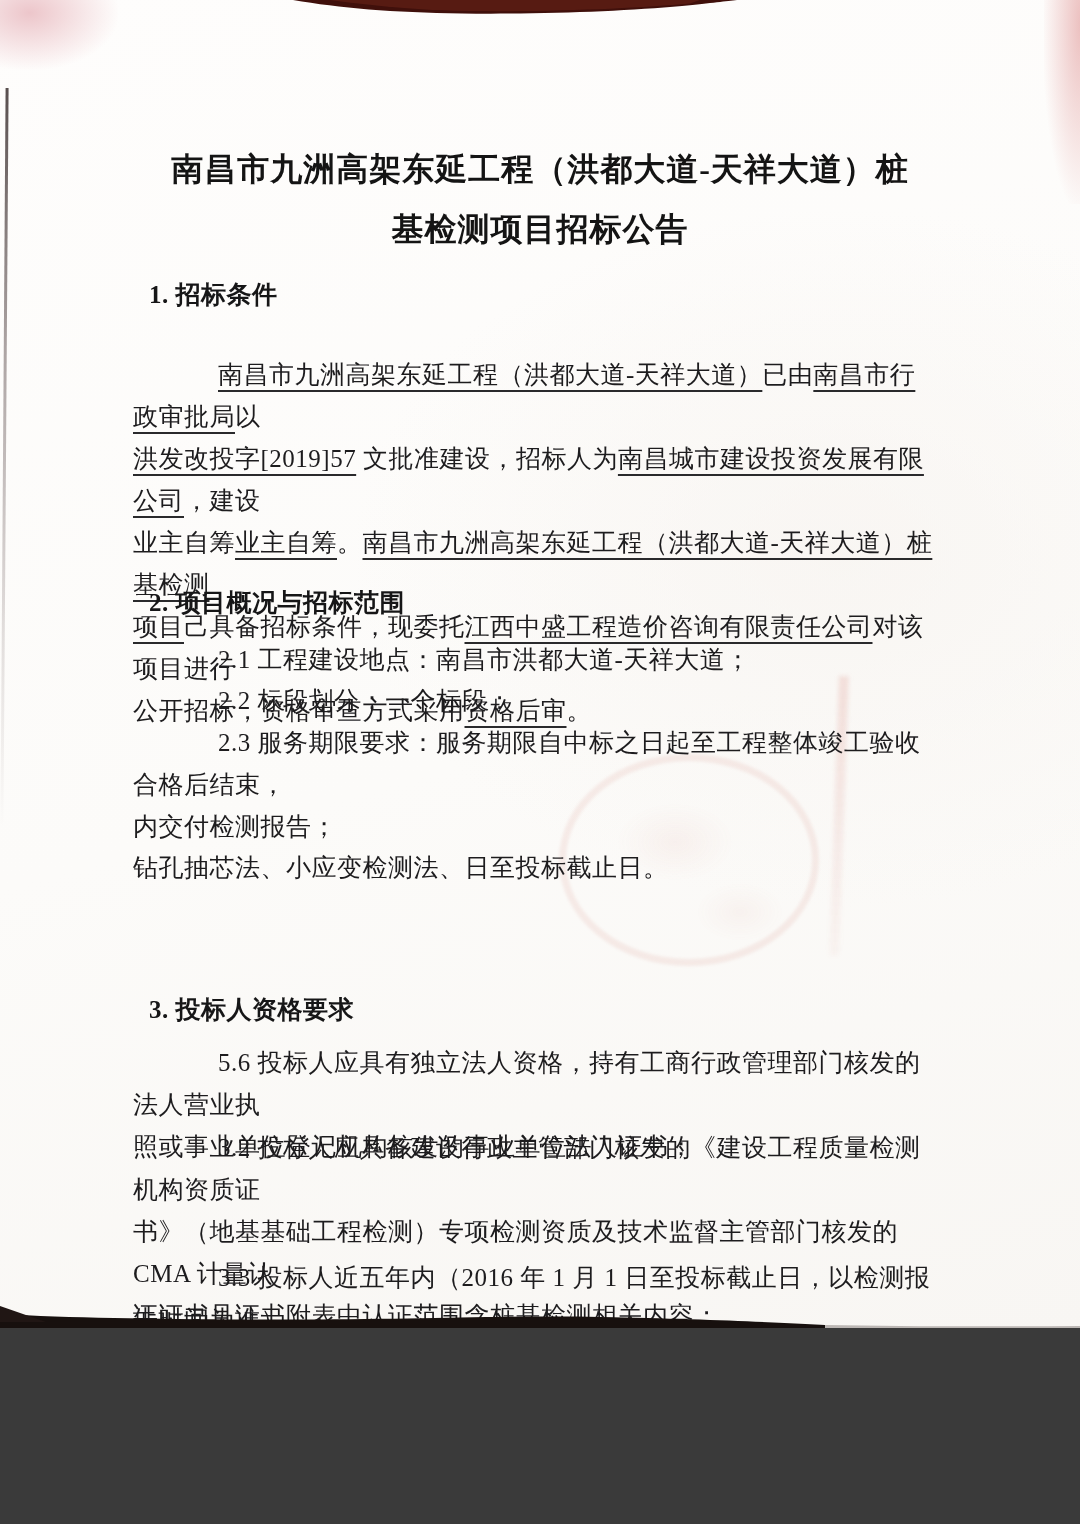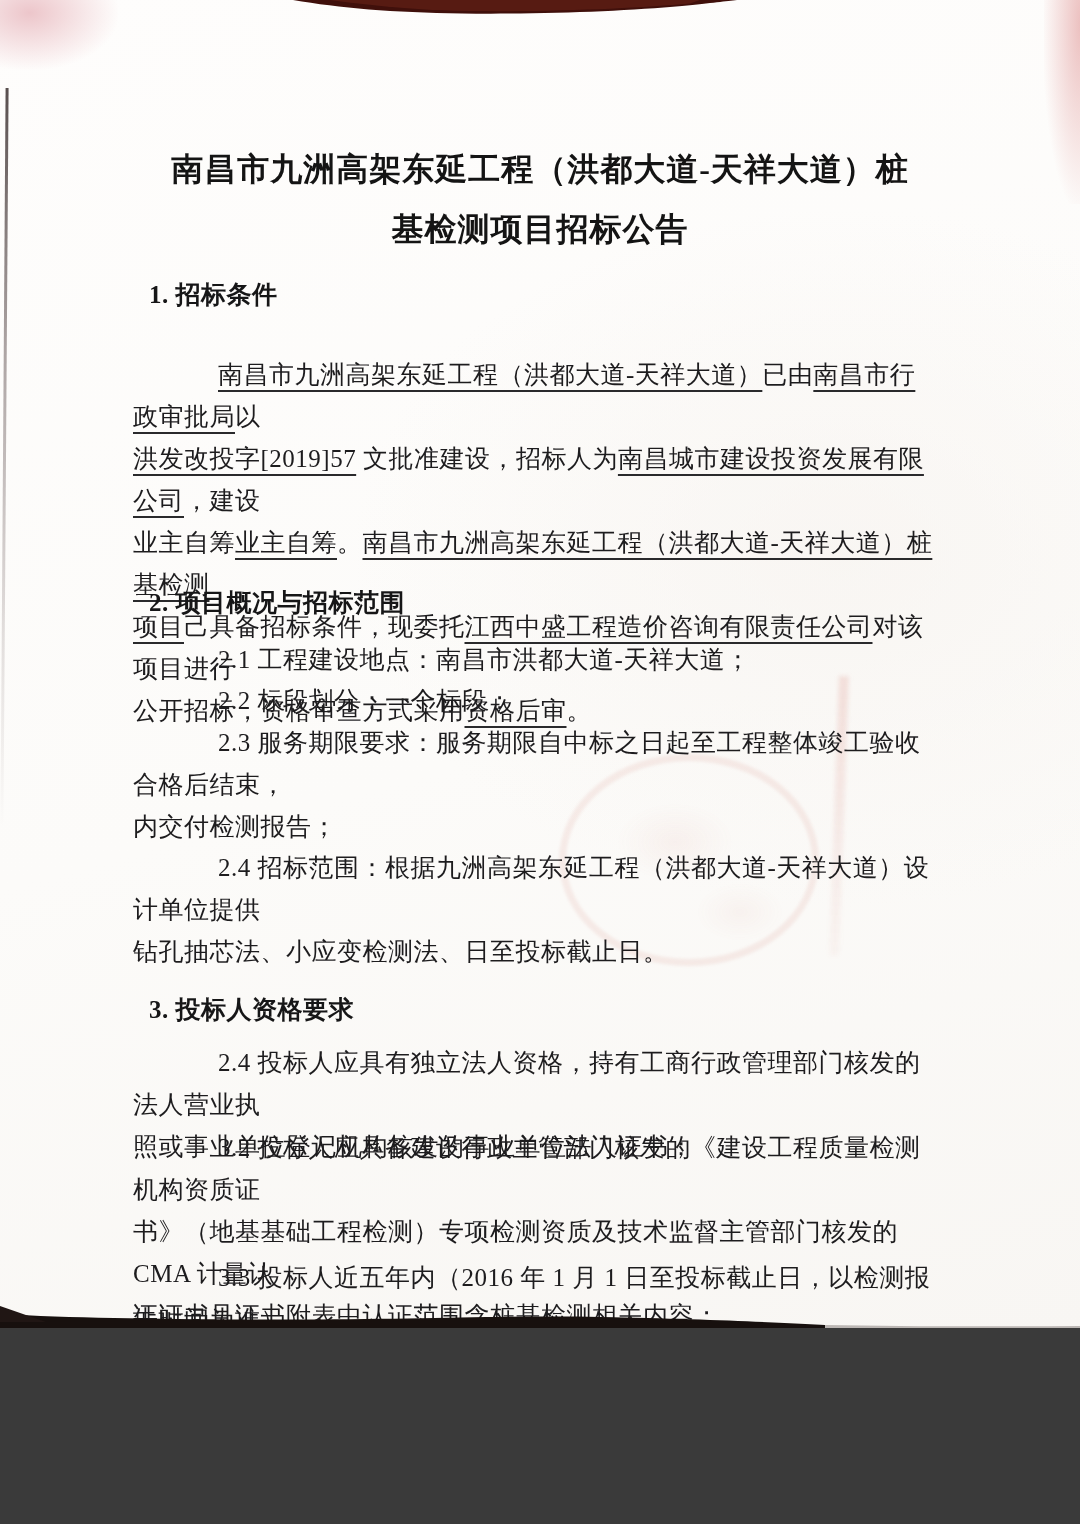--- a/index.html
+++ b/index.html
@@ -99,28 +99,27 @@
 
     <div class="block ind b-i21">2.1 工程建设地点：南昌市洪都大道-天祥大道；</div>
     <div class="block ind b-i22">2.2 标段划分：一个标段；</div>
 
     <div class="block b-i23">
       <div class="ind">2.3 服务期限要求：服务期限自中标之日起至工程整体竣工验收合格后结束，</div>
       <div>内交付检测报告；</div>
     </div>
 
     <div class="block b-i24">
-      <div class="ind">2.4 招标范围：根据九洲高架东延工程（洪都大道-天祥大道）设计单位提供</div>
       <div>钻孔抽芯法、小应变检测法、日至投标截止日。</div>
     </div>
 
     <div class="block h b-h3">3. 投标人资格要求</div>
 
     <div class="block b-i31">
-      <div class="ind">2.4 投标人应具有独立法人资格，持有工商行政管理部门核发的法人营业执</div>
+      <div class="ind">5.6 投标人应具有独立法人资格，持有工商行政管理部门核发的法人营业执</div>
       <div>照或事业单位登记机构核发的事业单位法人证书；</div>
     </div>
 
     <div class="block b-i32">
       <div class="ind">3.2 投标人应具备建设行政主管部门核发的《建设工程质量检测机构资质证</div>
       <div>书》（地基基础工程检测）专项检测资质及技术监督主管部门核发的 CMA 计量认</div>
       <div>证证书且证书附表中认证范围含桩基检测相关内容；</div>
     </div>
 
     <div class="block b-i33">

